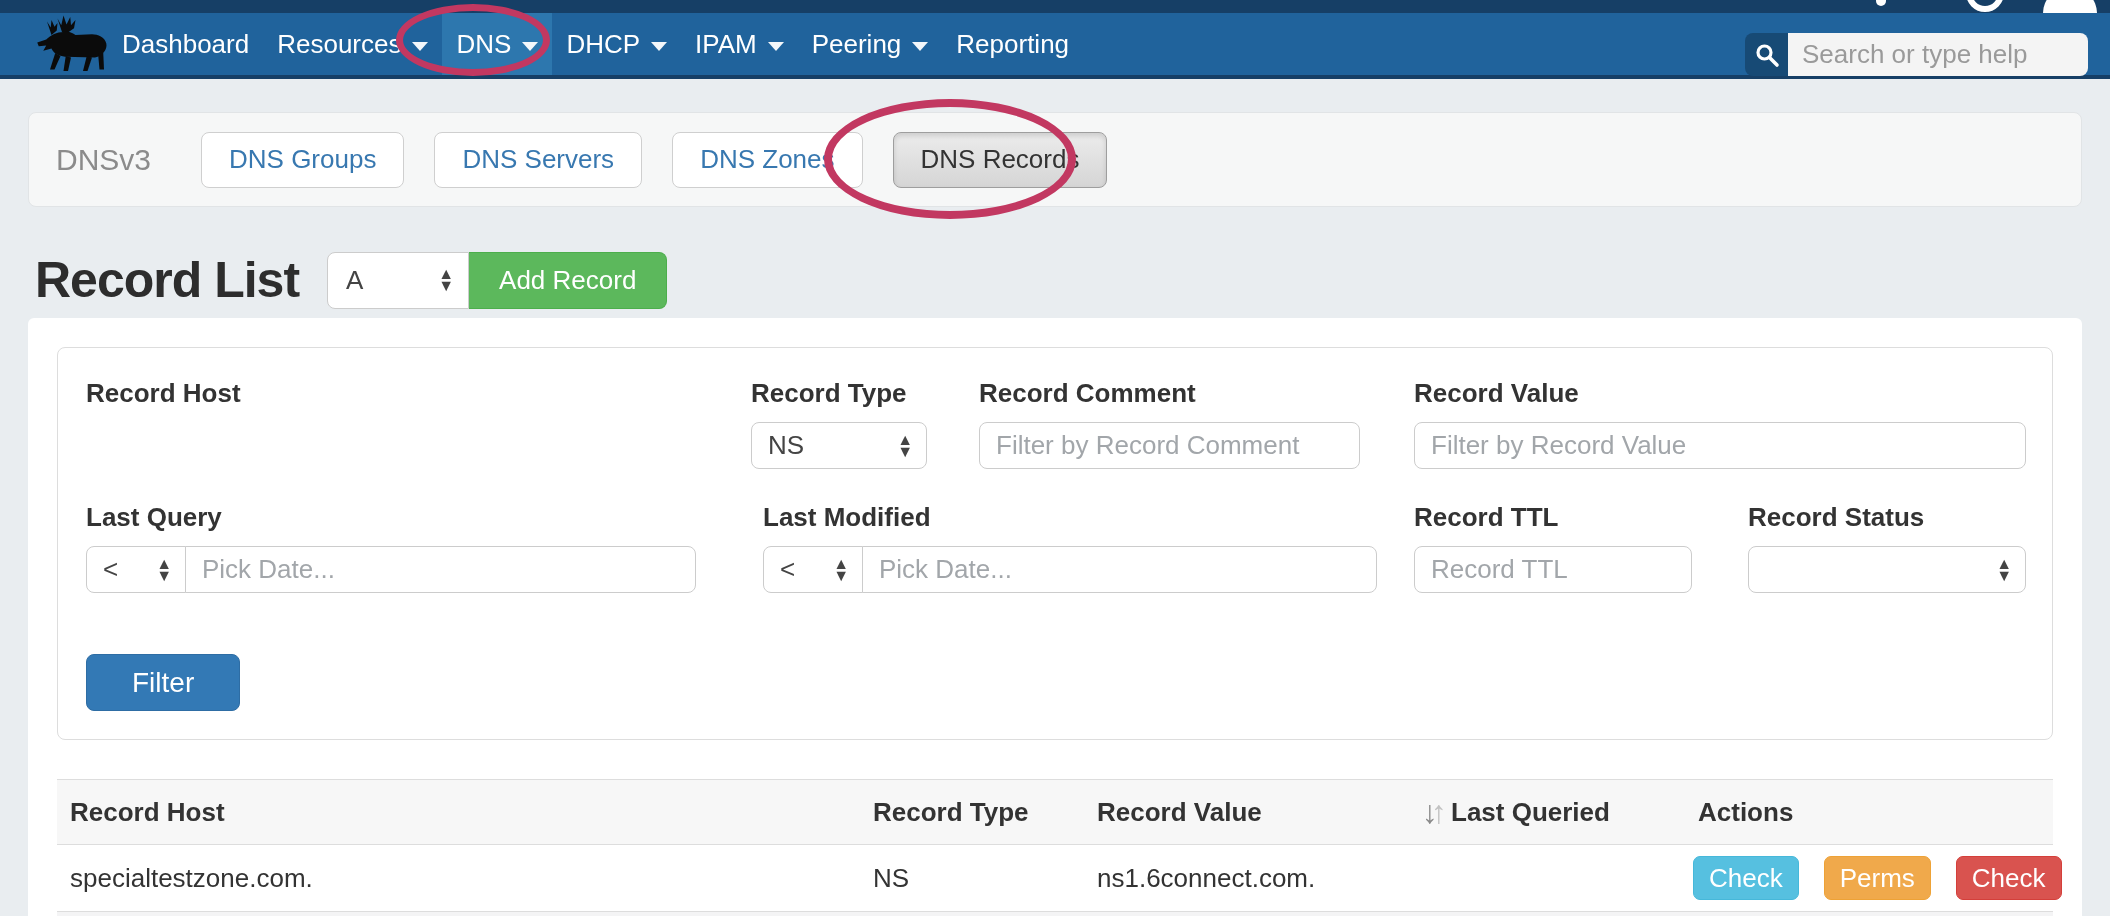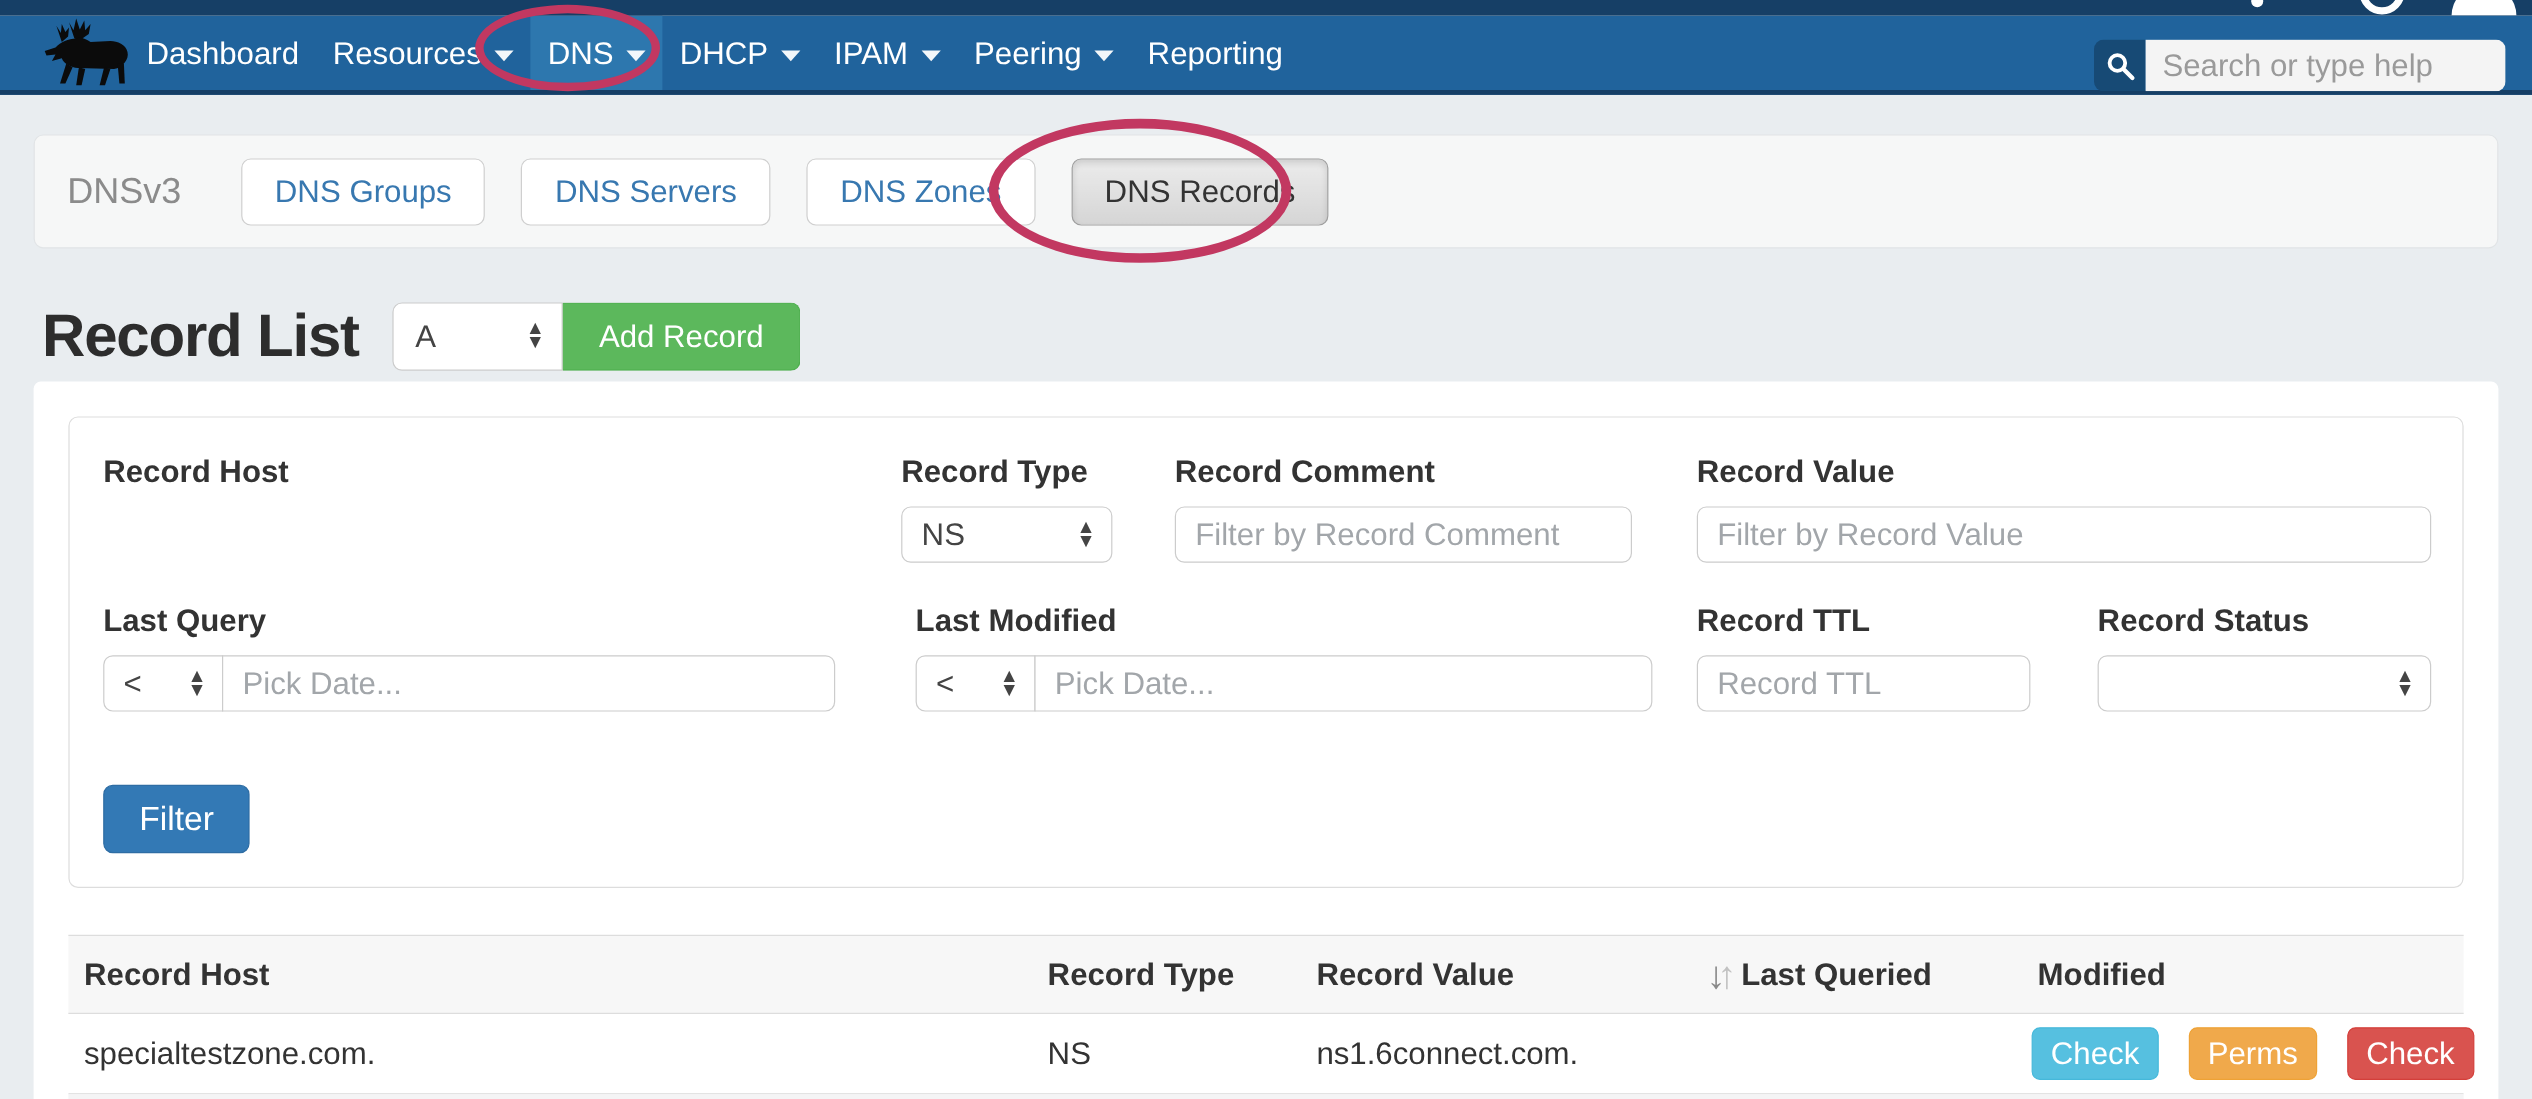--- a/index.html
+++ b/index.html
@@ -52,21 +52,21 @@
   
   .filterbox { position:absolute; left:29px; top:29px; width:1996px; height:393px; border:1px solid #ddd; border-radius:8px; background:#fff; }
   .field { position:absolute; }
   .f-label { display:block; font-size:26px; font-weight:bold; color:#333; margin-bottom:13px; white-space:nowrap; }
   .f-input { height:47px; border:1px solid #ccc; border-radius:8px; padding:0 16px; font-size:26px; color:#444; font-family:inherit; outline:none; width:100%; background:#fff; }
   .f-input::placeholder { color:#a2a6aa; }
   .f-select { height:47px; border:1px solid #ccc; border-radius:8px; background:#fff; display:flex; align-items:center; justify-content:space-between; padding:0 13px 0 16px; font-size:26px; color:#444; cursor:pointer; }
   .combo { display:flex; }
   .combo .f-select { width:100px; border-radius:8px 0 0 8px; }
   .combo .f-input { border-radius:0 8px 8px 0; margin-left:-1px; }
-  .btn-filter { position:absolute; left:28px; top:306px; height:57px; padding:0 29px; background:#3379b5; border:1px solid #2e6da4; border-radius:8px; color:#fff; font-size:28px; font-family:inherit; cursor:pointer; }
+  .btn-filter { position:absolute; left:28px; top:306px; height:57px; padding:0 45px; background:#3379b5; border:1px solid #2e6da4; border-radius:8px; color:#fff; font-size:28px; font-family:inherit; cursor:pointer; }
 
   
   .pf-host    { left:28px;  top:30px;  width:611px; }
   .pf-type    { left:693px; top:30px;  width:176px; }
   .pf-comment { left:921px; top:30px;  width:381px; }
   .pf-value   { left:1356px;top:30px;  width:612px; }
   .pf-lquery  { left:28px;  top:154px; width:611px; }
   .pf-lmod    { left:705px; top:154px; width:615px; }
   .pf-ttl     { left:1356px;top:154px; width:278px; }
   .pf-status  { left:1690px;top:154px; width:278px; }
@@ -255,21 +255,21 @@
     <div class="table">
       <div class="t-head">
         <div class="cell-host">Record Host</div>
         <div>Record Type</div>
         <div>Record Value</div>
         <div class="lq-head">
           <span class="sort-down">↓</span>
           <span class="sort-up">↑</span>
           <span>Last Queried</span>
         </div>
-        <div style="padding-left:15px">Modified</div>
+        <div style="padding-left:15px">Actions</div>
       </div>
 
       <div class="t-row">
         <div class="cell-host">specialtestzone.com.</div>
         <div>NS</div>
         <div>ns1.6connect.com.</div>
         <div></div>
         <div class="actions-cell">
           <button class="abtn abtn-check">Check</button>
           <button class="abtn abtn-perms">Perms</button>

